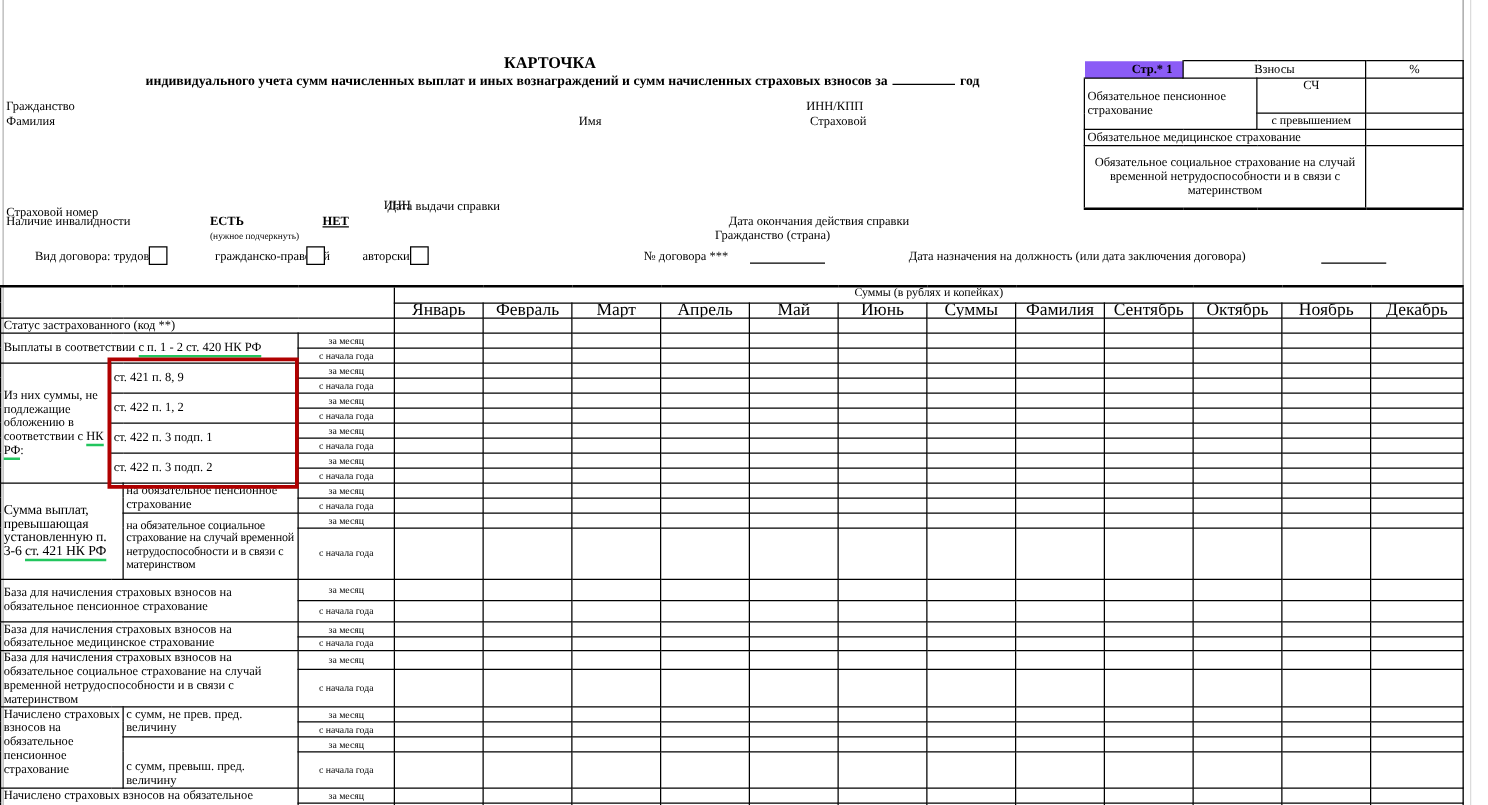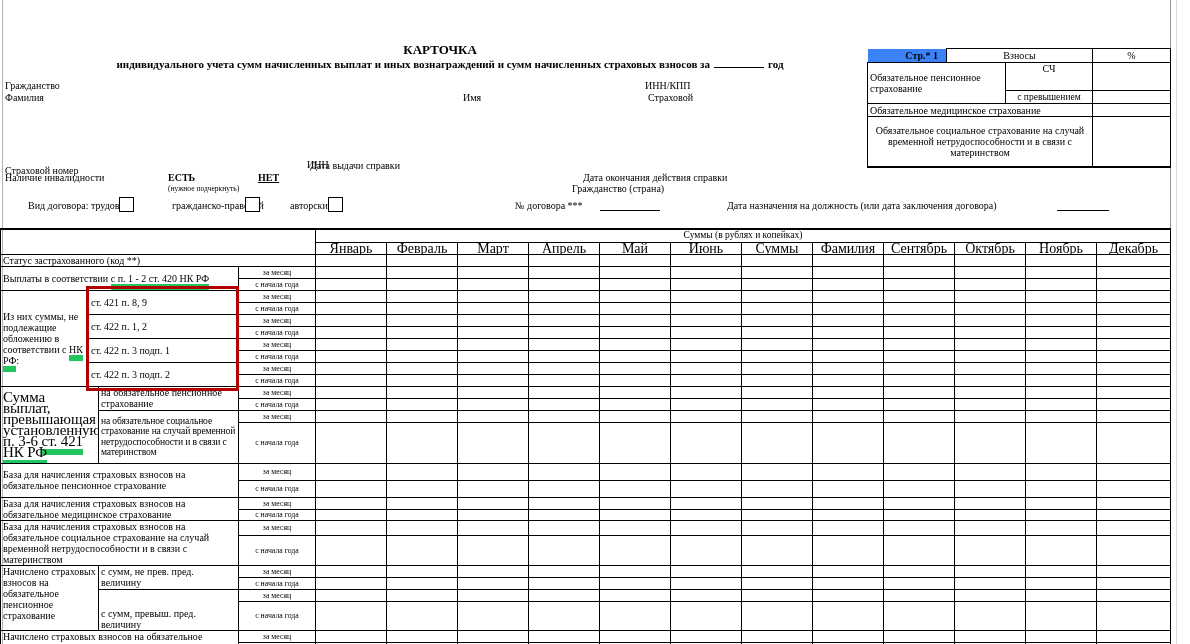--- a/index.html
+++ b/index.html
@@ -6,40 +6,40 @@
   .page{position:relative;width:1190px;height:644px;background:#fff;overflow:hidden;
         font-family:"Liberation Serif","DejaVu Serif",serif;color:#000;}
   .abs{position:absolute;}
   .b{font-weight:bold;}
   .lbl{font-size:10px;white-space:nowrap;}
   .small{font-size:7.5px;}
   .edge{position:absolute;top:0;bottom:0;width:1px;}
   .cb{position:absolute;width:13px;height:13px;border:1px solid #000;background:#fff;}
   .blank{position:absolute;border-bottom:1px solid #000;height:10px;}
   .blank-inline{display:inline-block;width:50px;border-bottom:1px solid #000;height:9px;margin:0 4px;}
-  .red-u{border-bottom:6px solid #22c55e;padding-bottom:0;}
+  .red-u{border-bottom:2px solid #22c55e;padding-bottom:0;}
   .redbox{position:absolute;border:3px solid #b00000;background:transparent;}
 
   
   table{border-collapse:collapse;table-layout:fixed;}
   td{border:1px solid #000;padding:0 2px;font-size:10px;line-height:11px;vertical-align:middle;overflow:hidden;}
   
   .mini{position:absolute;left:867px;top:48px;width:303px;}
   .mini td{font-size:10px;}
-  .mini .bn{border-top:none;border-left:none;background:#3b82f6;}
+  .mini .bn{border-top:none;border-left:none;background:#8b5cf6;}
   .mini .ctr{text-align:center;}
   .mini .thick-b td, td.thick-b{border-bottom:2px solid #000;}
   
   .main{position:absolute;left:0;top:228px;width:1171px;}
   .main td.tt{border-top:2px solid #000;}
   .main td.sums{text-align:center;font-size:9.5px;}
   .main td.mh{text-align:center;font-size:14px;}
   .main td.period{text-align:center;font-size:7.8px;line-height:9px;}
   .main td.mc{background:#fff;}
-  .main td.fit{font-size:15px;letter-spacing:-0.1px;}
+  .main td.fit{font-size:11px;letter-spacing:-0.1px;}
   .main td.tight{font-size:9.6px;line-height:10.5px;letter-spacing:-0.15px;}
   .main td.va-t{vertical-align:top;}
   .main td.va-b{vertical-align:bottom;}
   .main td.thick-btm{border-bottom:2px solid #000;}
   tr.h13{height:13px;} tr.h12{height:12px;} tr.h11{height:11px;} tr.h17{height:17px;}
   tr.h22{height:22px;} tr.h29{height:29px;} tr.h41{height:41px;}
 </style>
 </head>
 <body>
 

